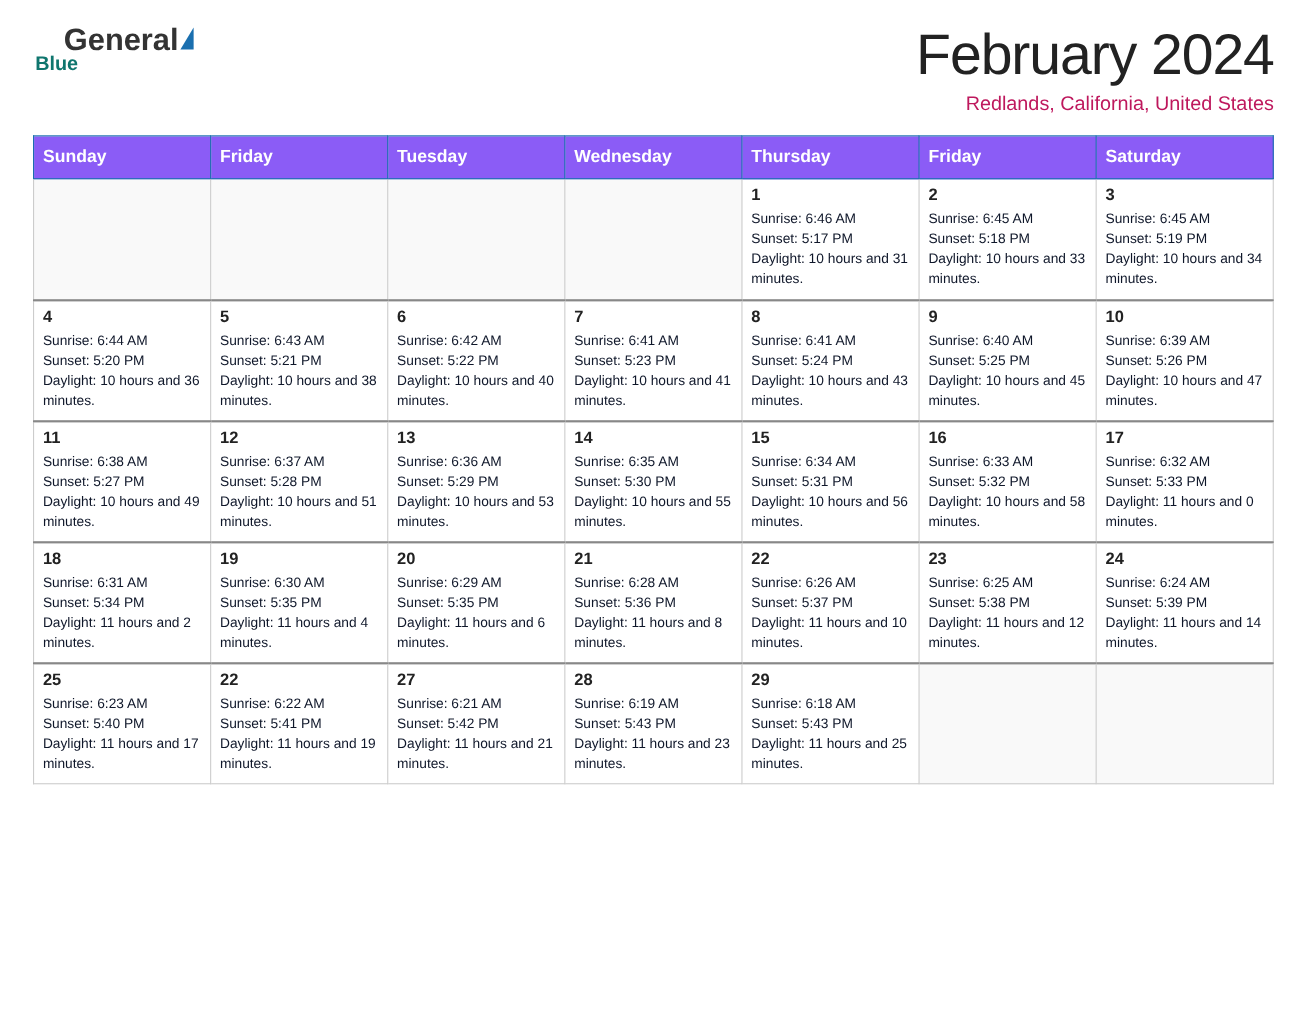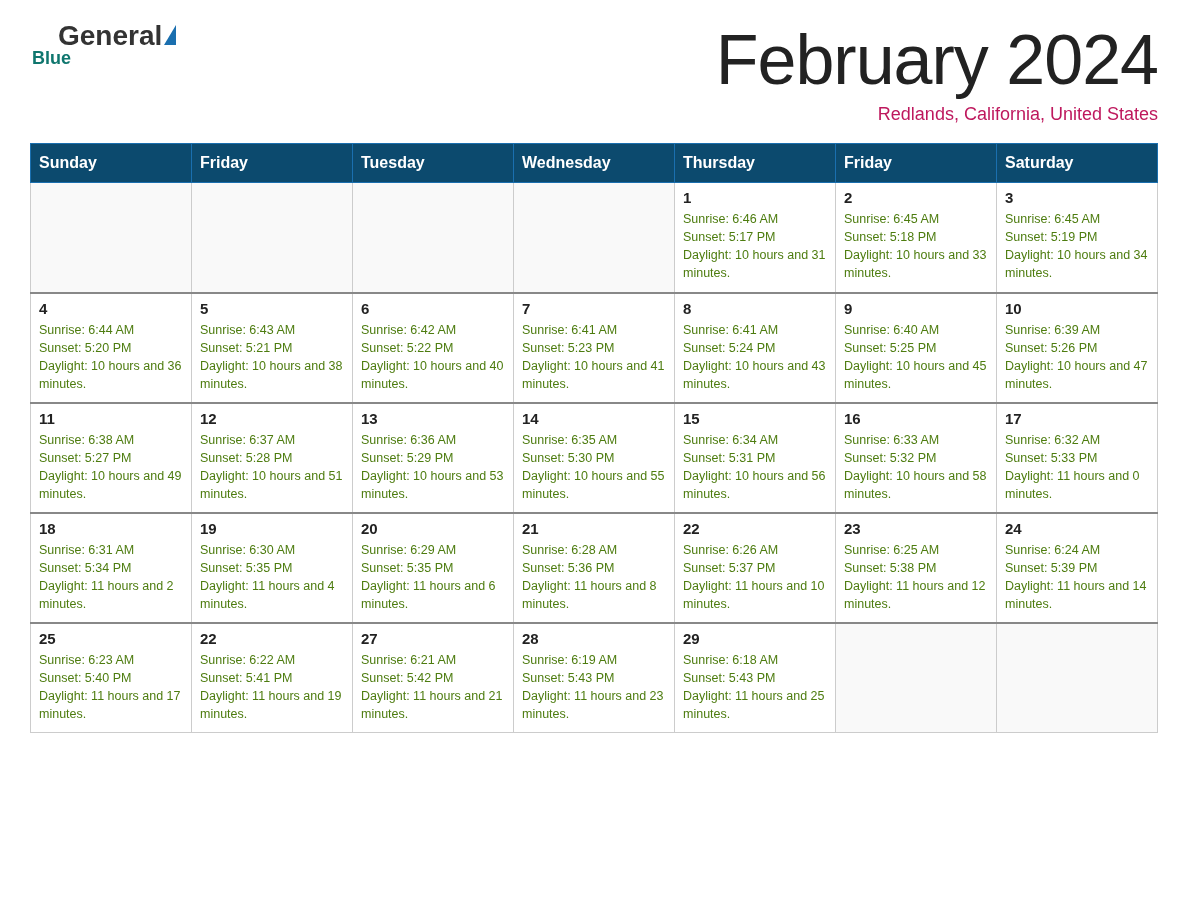--- a/index.html
+++ b/index.html
@@ -44,37 +44,37 @@
       font-size: 18px;
       color: #0f766e;
       font-weight: bold;
       margin-left: 2px;
       margin-top: -4px;
     }
     .title-area {
       text-align: right;
     }
     .month-title {
-      font-size: 70px;
+      font-size: 52px;
       font-weight: normal;
       color: #222;
       letter-spacing: -1px;
     }
     .location-subtitle {
       font-size: 18px;
       color: #be185d;
       margin-top: 4px;
     }
     .calendar-table {
       width: 100%;
       border-collapse: collapse;
       table-layout: fixed;
     }
     .calendar-table thead tr th {
-      background-color: #0c4a6e;
+      background-color: #8b5cf6;
       color: #ffffff;
       font-size: 16px;
       font-weight: bold;
       padding: 10px 8px;
       text-align: left;
       border: 1px solid #1a6faf;
     }
     .calendar-table tbody tr td {
       border: 1px solid #ccc;
       vertical-align: top;
@@ -88,21 +88,21 @@
       background: #f9f9f9;
     }
     .day-number {
       font-size: 15px;
       font-weight: bold;
       color: #222;
       margin-bottom: 4px;
     }
     .day-info {
       font-size: 12.5px;
-      color: #4d7c0f;
+      color: #0f172a;
       line-height: 1.45;
     }
     .calendar-table tbody tr:not(:last-child) td {
       border-bottom: 2px solid #888;
     }
   </style>
 </head>
 <body>
 
 <div class="header-area">

